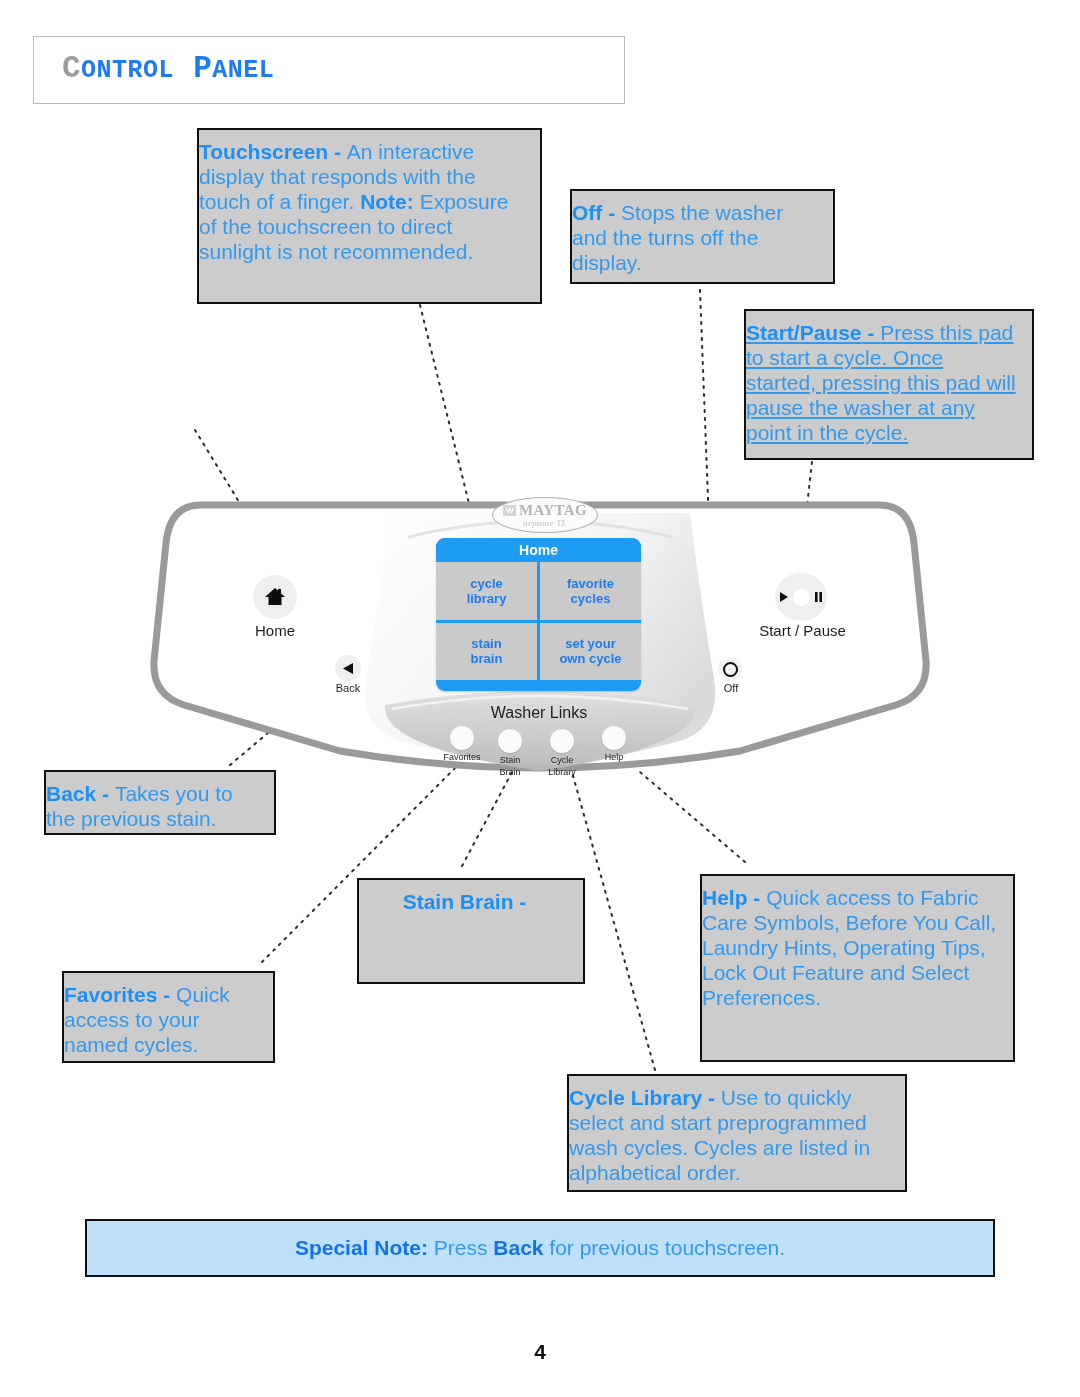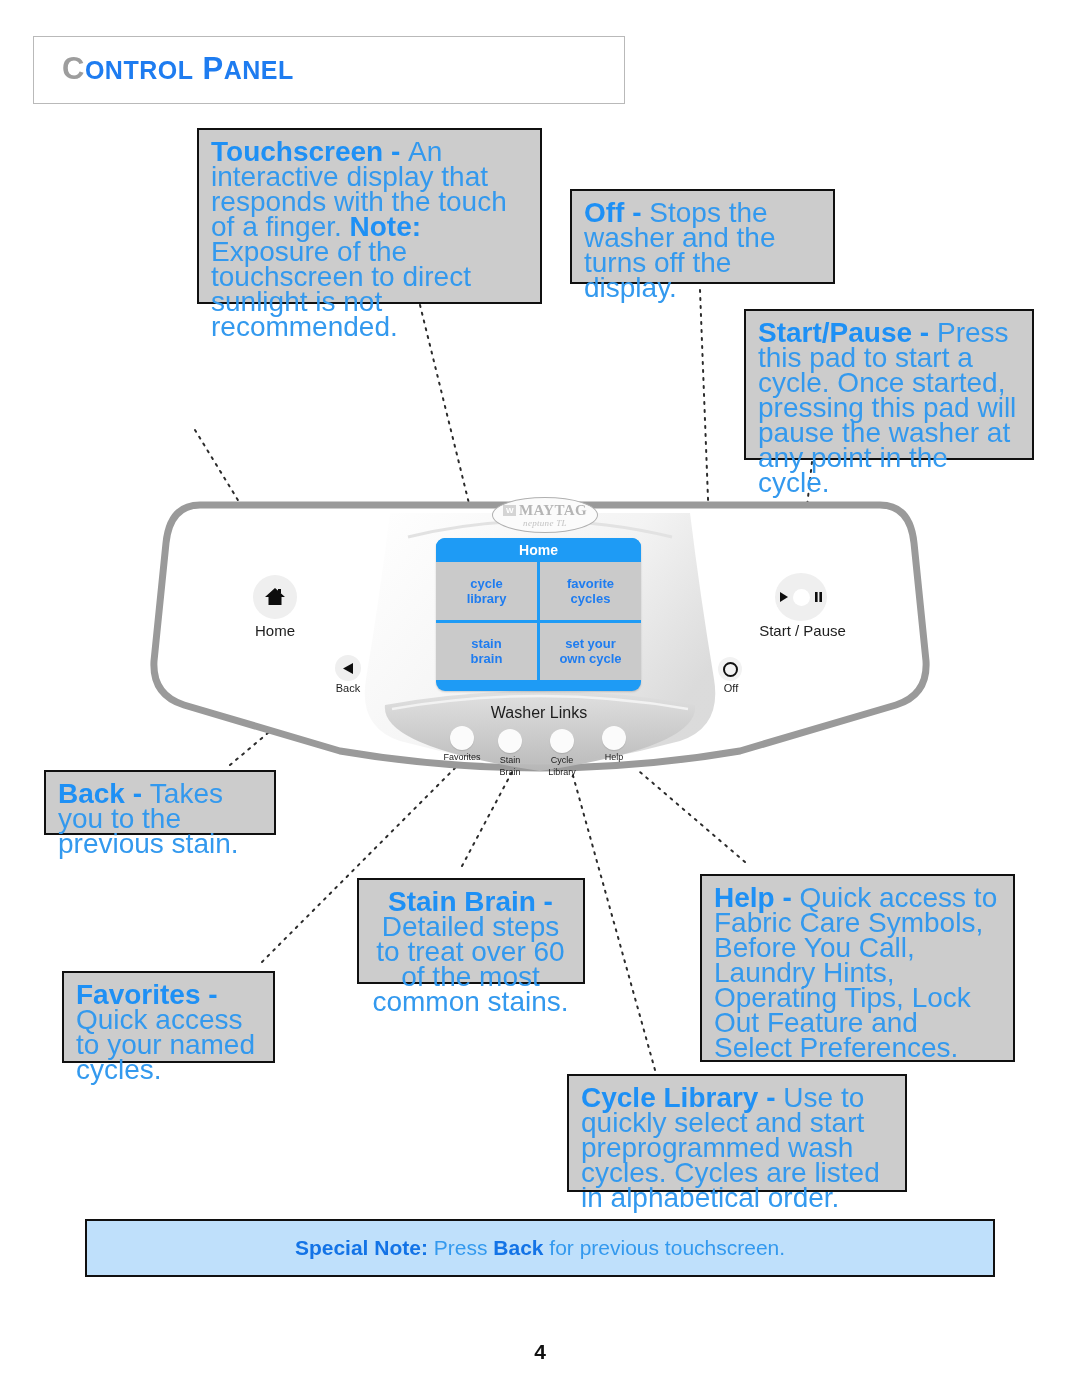--- a/index.html
+++ b/index.html
@@ -14,40 +14,40 @@
 
   
   .title-box{
     position:absolute;left:33px;top:36px;width:592px;height:68px;
     border:1px solid #b9b9b9;
     box-sizing:border-box;
     background:#fff;
   }
   .title-text{
     position:absolute;left:28px;top:14px;
-    font-family:Liberation Sans, sans-serif;
+    font-family:Liberation Mono, monospace;
     font-weight:bold;
     letter-spacing:.5px;
     white-space:nowrap;
   }
   .title-text .cap{font-size:31px;}
   .title-text .sml{font-size:25px;}
   .t-gray{color:#9d9d9d;}
   .t-blue{color:#1e7cf0;}
 
   
   .callout{
     position:absolute;
     background:#cccccc;
     border:2px solid #101010;
     box-sizing:border-box;
     color:#3399ee;
-    font-size:28px;
+    font-size:21px;
     line-height:25px;
-    padding:9px 13px 9px 12px;
+    padding:9px 13px 9px 0;
     font-family:"Liberation Sans", sans-serif;
   }
   .callout b{color:#1e90f5;font-weight:bold;}
   .callout .dash{color:#1e90f5;font-weight:bold;}
 
   
   .special-note{
     position:absolute;left:85px;top:1219px;width:910px;height:58px;
     background:#bfe0fb;border:2px solid #101010;box-sizing:border-box;
     display:flex;align-items:center;justify-content:center;
@@ -173,31 +173,31 @@
 
   <div class="callout" style="left:197px;top:128px;width:345px;height:176px;">
     <span><b>Touchscreen</b><span class="dash"> - </span><span>An interactive display that responds with the touch of a finger.</span>
     <b>Note:</b><span> Exposure of the touchscreen to direct sunlight is not recommended.</span></span>
   </div>
 
   <div class="callout" style="left:570px;top:189px;width:265px;height:95px;">
     <b>Off</b><span class="dash"> - </span><span>Stops the washer and the turns off the display.</span>
   </div>
 
-  <div class="callout" style="left:744px;top:309px;width:290px;height:151px;">
+  <div class="callout" style="left:744px;top:309px;width:290px;height:151px;text-decoration:underline;">
     <b>Start/Pause</b><span class="dash"> - </span><span>Press this pad to start a cycle.  Once started, pressing this pad will pause the washer at any point in the cycle.</span>
   </div>
 
 
   <div class="callout" style="left:44px;top:770px;width:232px;height:65px;">
     <b>Back</b><span class="dash"> - </span><span>Takes you to the previous stain.</span>
   </div>
 
   <div class="callout" style="left:357px;top:878px;width:228px;height:106px;text-align:center;">
-    <b>Stain Brain</b><span class="dash"> - </span><br><span>Detailed steps to treat over 60 of the most common stains.</span>
+    <b>Stain Brain</b><span class="dash"> - </span><br>
   </div>
 
   <div class="callout" style="left:700px;top:874px;width:315px;height:188px;">
     <b>Help</b><span class="dash"> - </span><span>Quick access to Fabric Care Symbols, Before You Call, Laundry Hints, Operating Tips, Lock Out Feature and Select Preferences.</span>
   </div>
 
   <div class="callout" style="left:567px;top:1074px;width:340px;height:118px;">
     <b>Cycle Library</b><span class="dash"> - </span><span>Use to quickly select and start preprogrammed wash cycles.  Cycles are listed in alphabetical order.</span>
   </div>
 

